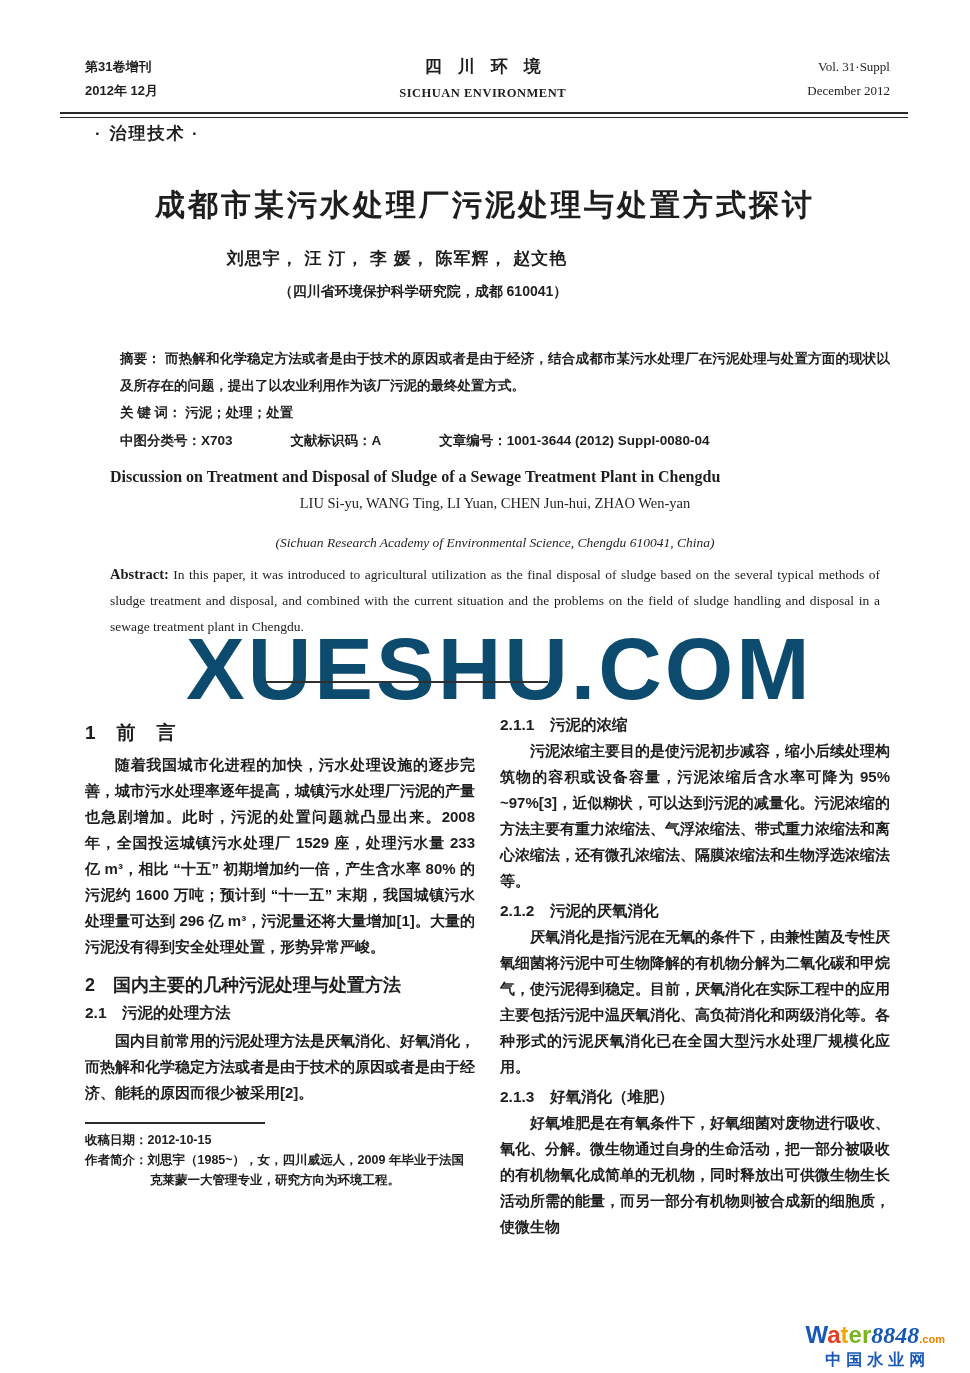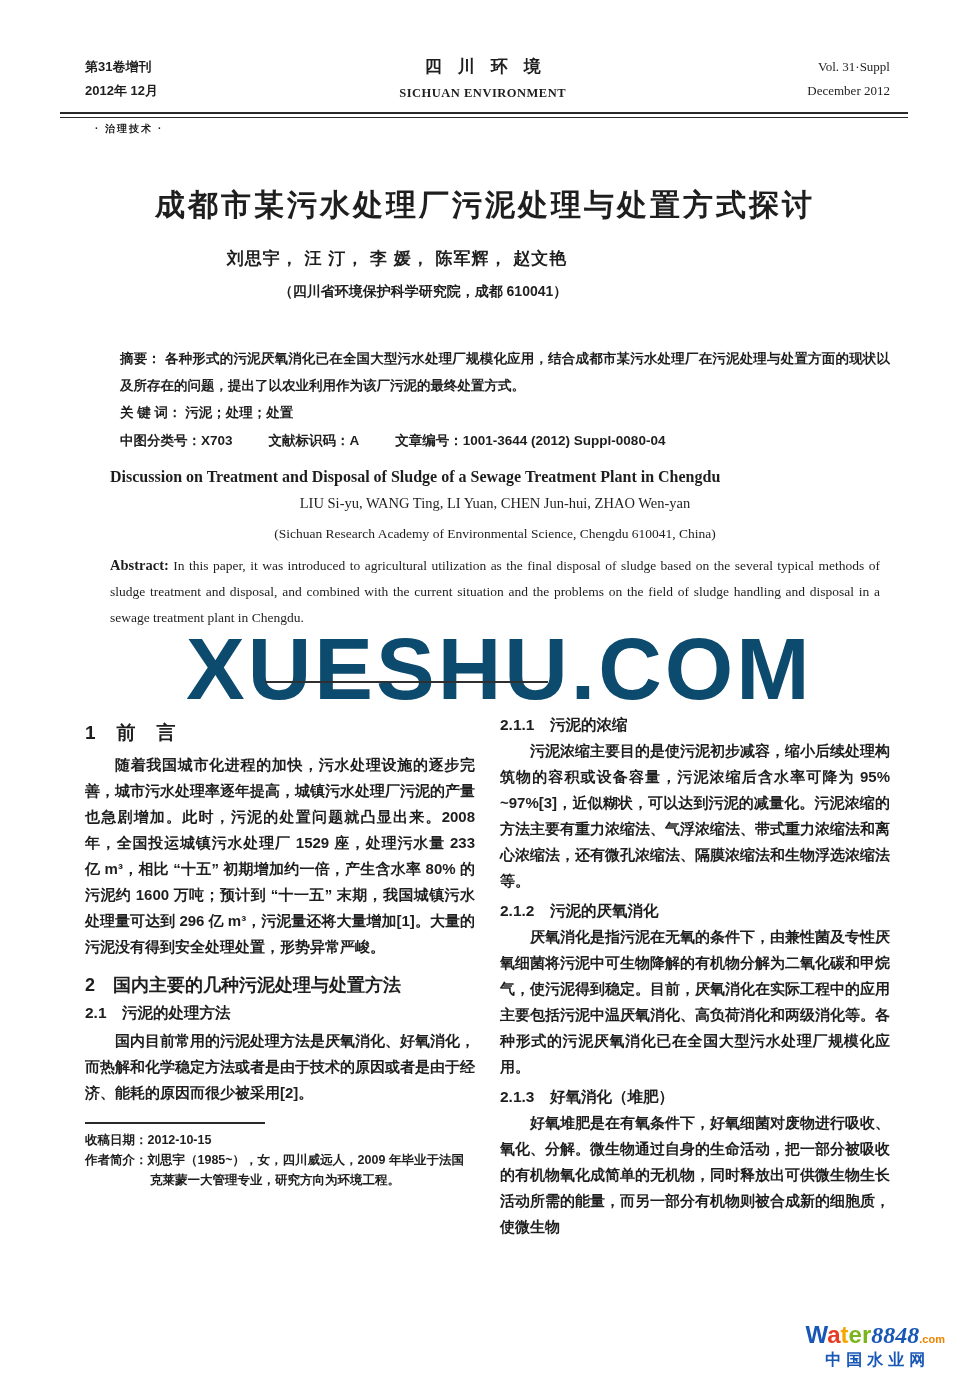--- a/index.html
+++ b/index.html
@@ -22,21 +22,21 @@
   .masthead .center .cn{font-size:17px;font-weight:700;letter-spacing:16px;padding-left:16px;}
   .masthead .center .en{font-family:"Liberation Serif",serif;font-size:12.5px;font-weight:700;margin-top:8px;letter-spacing:0.5px;}
   .masthead .right{text-align:right;font-family:"Liberation Serif",serif;font-size:13px;line-height:24px;}
 
   .header-rule{
     position:absolute;top:112px;left:60px;width:848px;height:3px;
     border-top:2.5px solid #2a2a2a;border-bottom:1px solid #2a2a2a;
   }
   .column-tag{
     position:absolute;top:122px;left:95px;
-    font-size:10px;font-weight:700;letter-spacing:2px;
+    font-size:17px;font-weight:700;letter-spacing:2px;
   }
 
   
   .article-title{
     position:absolute;top:185px;left:0;width:970px;
     text-align:center;font-size:30px;font-weight:800;letter-spacing:3px;
   }
   .article-authors{
     position:absolute;top:247px;left:0;width:794px;
     text-align:center;font-size:17px;font-weight:600;letter-spacing:1px;
@@ -45,31 +45,31 @@
     position:absolute;top:283px;left:0;width:846px;
     text-align:center;font-size:14px;font-weight:600;
   }
 
   
   .abstract-block{
     position:absolute;top:345px;left:120px;width:770px;
     font-size:13.5px;font-weight:600;line-height:27px;text-align:justify;
   }
   .abstract-block .lbl{font-weight:700;}
-  .meta-line{display:flex;gap:36px;margin-top:1px;}
+  .meta-line{display:flex;gap:58px;margin-top:1px;}
   .meta-line span{white-space:nowrap;}
 
   
   .en-block{
     position:absolute;top:468px;left:110px;width:770px;
     font-family:"Liberation Serif",serif;
   }
   .en-title{font-size:16px;font-weight:700;}
   .en-authors{text-align:center;font-size:14.5px;margin-top:9px;}
-  .en-affiliation{text-align:center;font-size:13.5px;margin-top:14px;}
+  .en-affiliation{text-align:center;font-size:13.5px;font-style:italic;margin-top:23px;}
   .en-abstract{font-size:13.5px;line-height:26px;text-align:justify;margin-top:10px;}
   .en-abstract .lbl,.en-keywords .lbl{font-weight:700;font-size:14.5px;}
   .en-keywords{font-size:13.5px;margin-top:4px;}
 
   
   .watermark{
     position:absolute;top:618px;left:186px;
     font-size:88px;font-weight:700;letter-spacing:3px;
     color:#0c4a6e;user-select:none;white-space:nowrap;
   }
@@ -129,21 +129,21 @@
 <div class="header-rule"></div>
 <div class="column-tag">· 治理技术 ·</div>
 
 <div class="article-title">成都市某污水处理厂污泥处理与处置方式探讨</div>
 <div class="article-authors">刘思宇， 汪  汀， 李  媛， 陈军辉， 赵文艳</div>
 <div class="article-affiliation">（四川省环境保护科学研究院，成都  610041）</div>
 
 <div class="abstract-block">
   <div>
     <span class="lbl">摘要：</span>
-    <span>各种形式的污泥厌氧消化已在全国大型污水处理厂规模化应用，结合成都市某污水处理厂在污泥处理与处置方面的现状以及所存在的问题，提出了以农业利用作为该厂污泥的最终处置方式。</span>
+    <span>而热解和化学稳定方法或者是由于技术的原因或者是由于经济，结合成都市某污水处理厂在污泥处理与处置方面的现状以及所存在的问题，提出了以农业利用作为该厂污泥的最终处置方式。</span>
   </div>
   <div>
     <span class="lbl">关  键  词：</span>
     <span>污泥；处理；处置</span>
   </div>
   <div class="meta-line">
     <span><span class="lbl">中图分类号：</span><span>X703</span></span>
     <span><span class="lbl">文献标识码：</span><span>A</span></span>
     <span><span class="lbl">文章编号：</span><span>1001-3644 (2012) Suppl-0080-04</span></span>
   </div>

